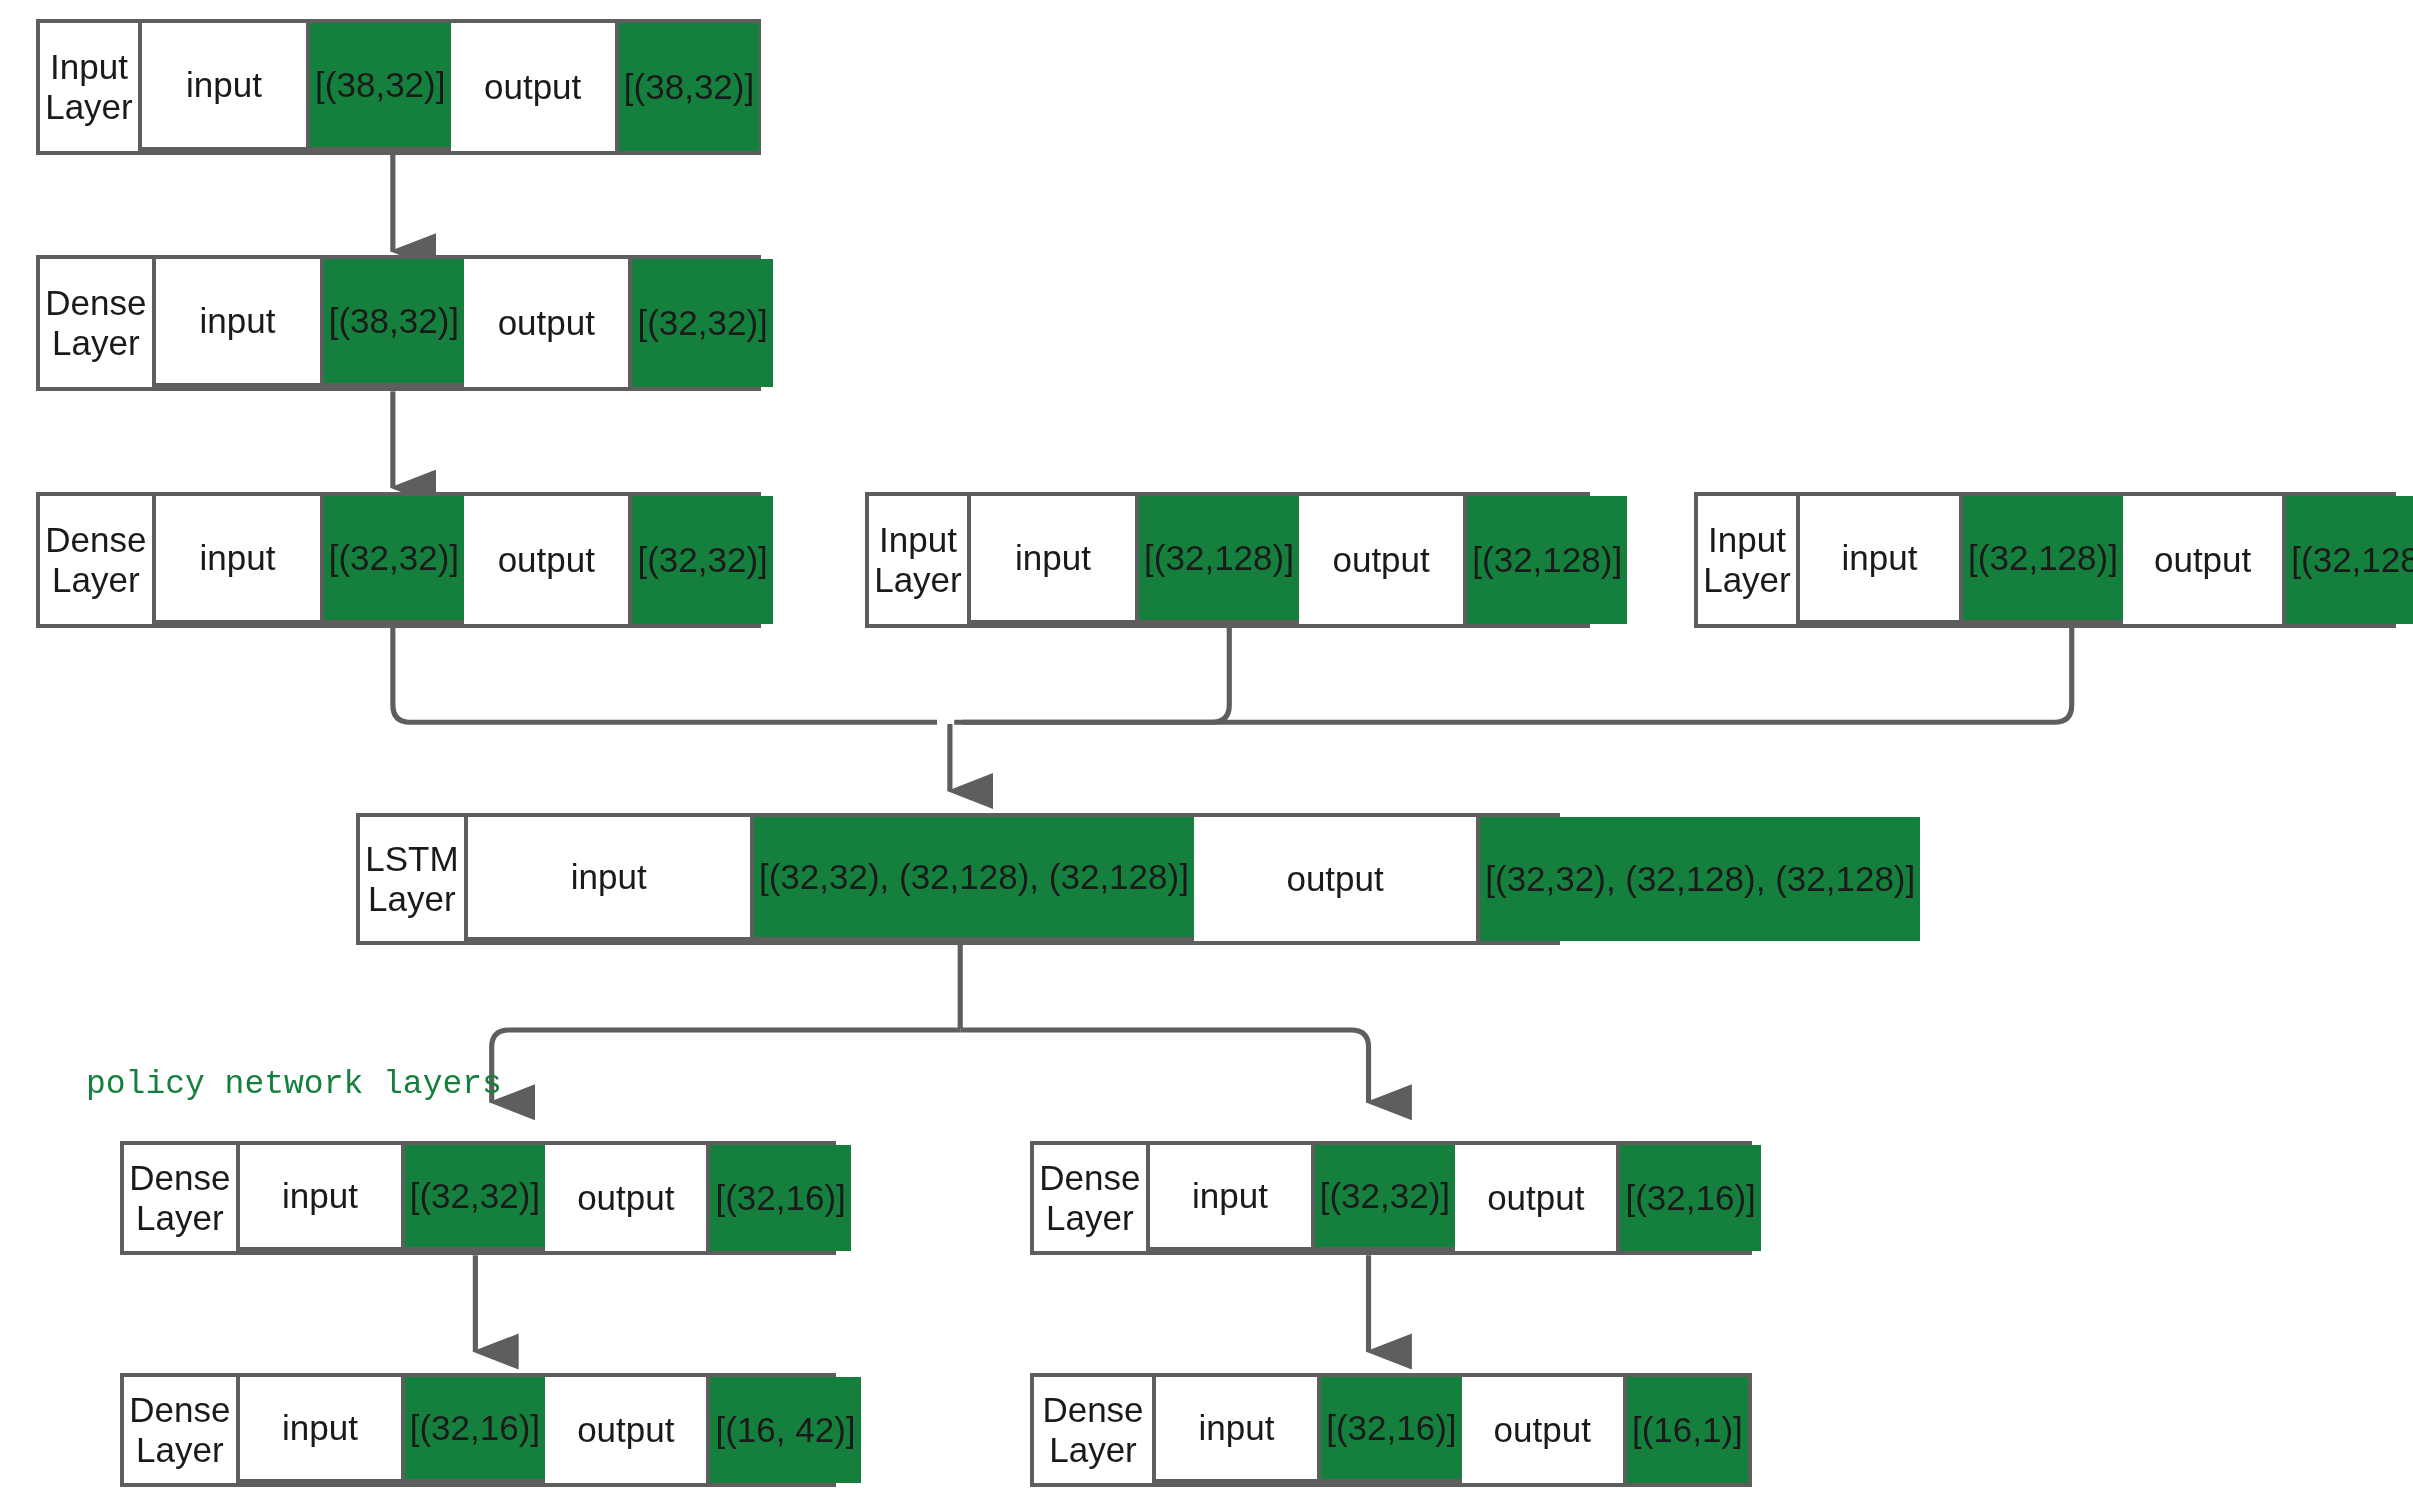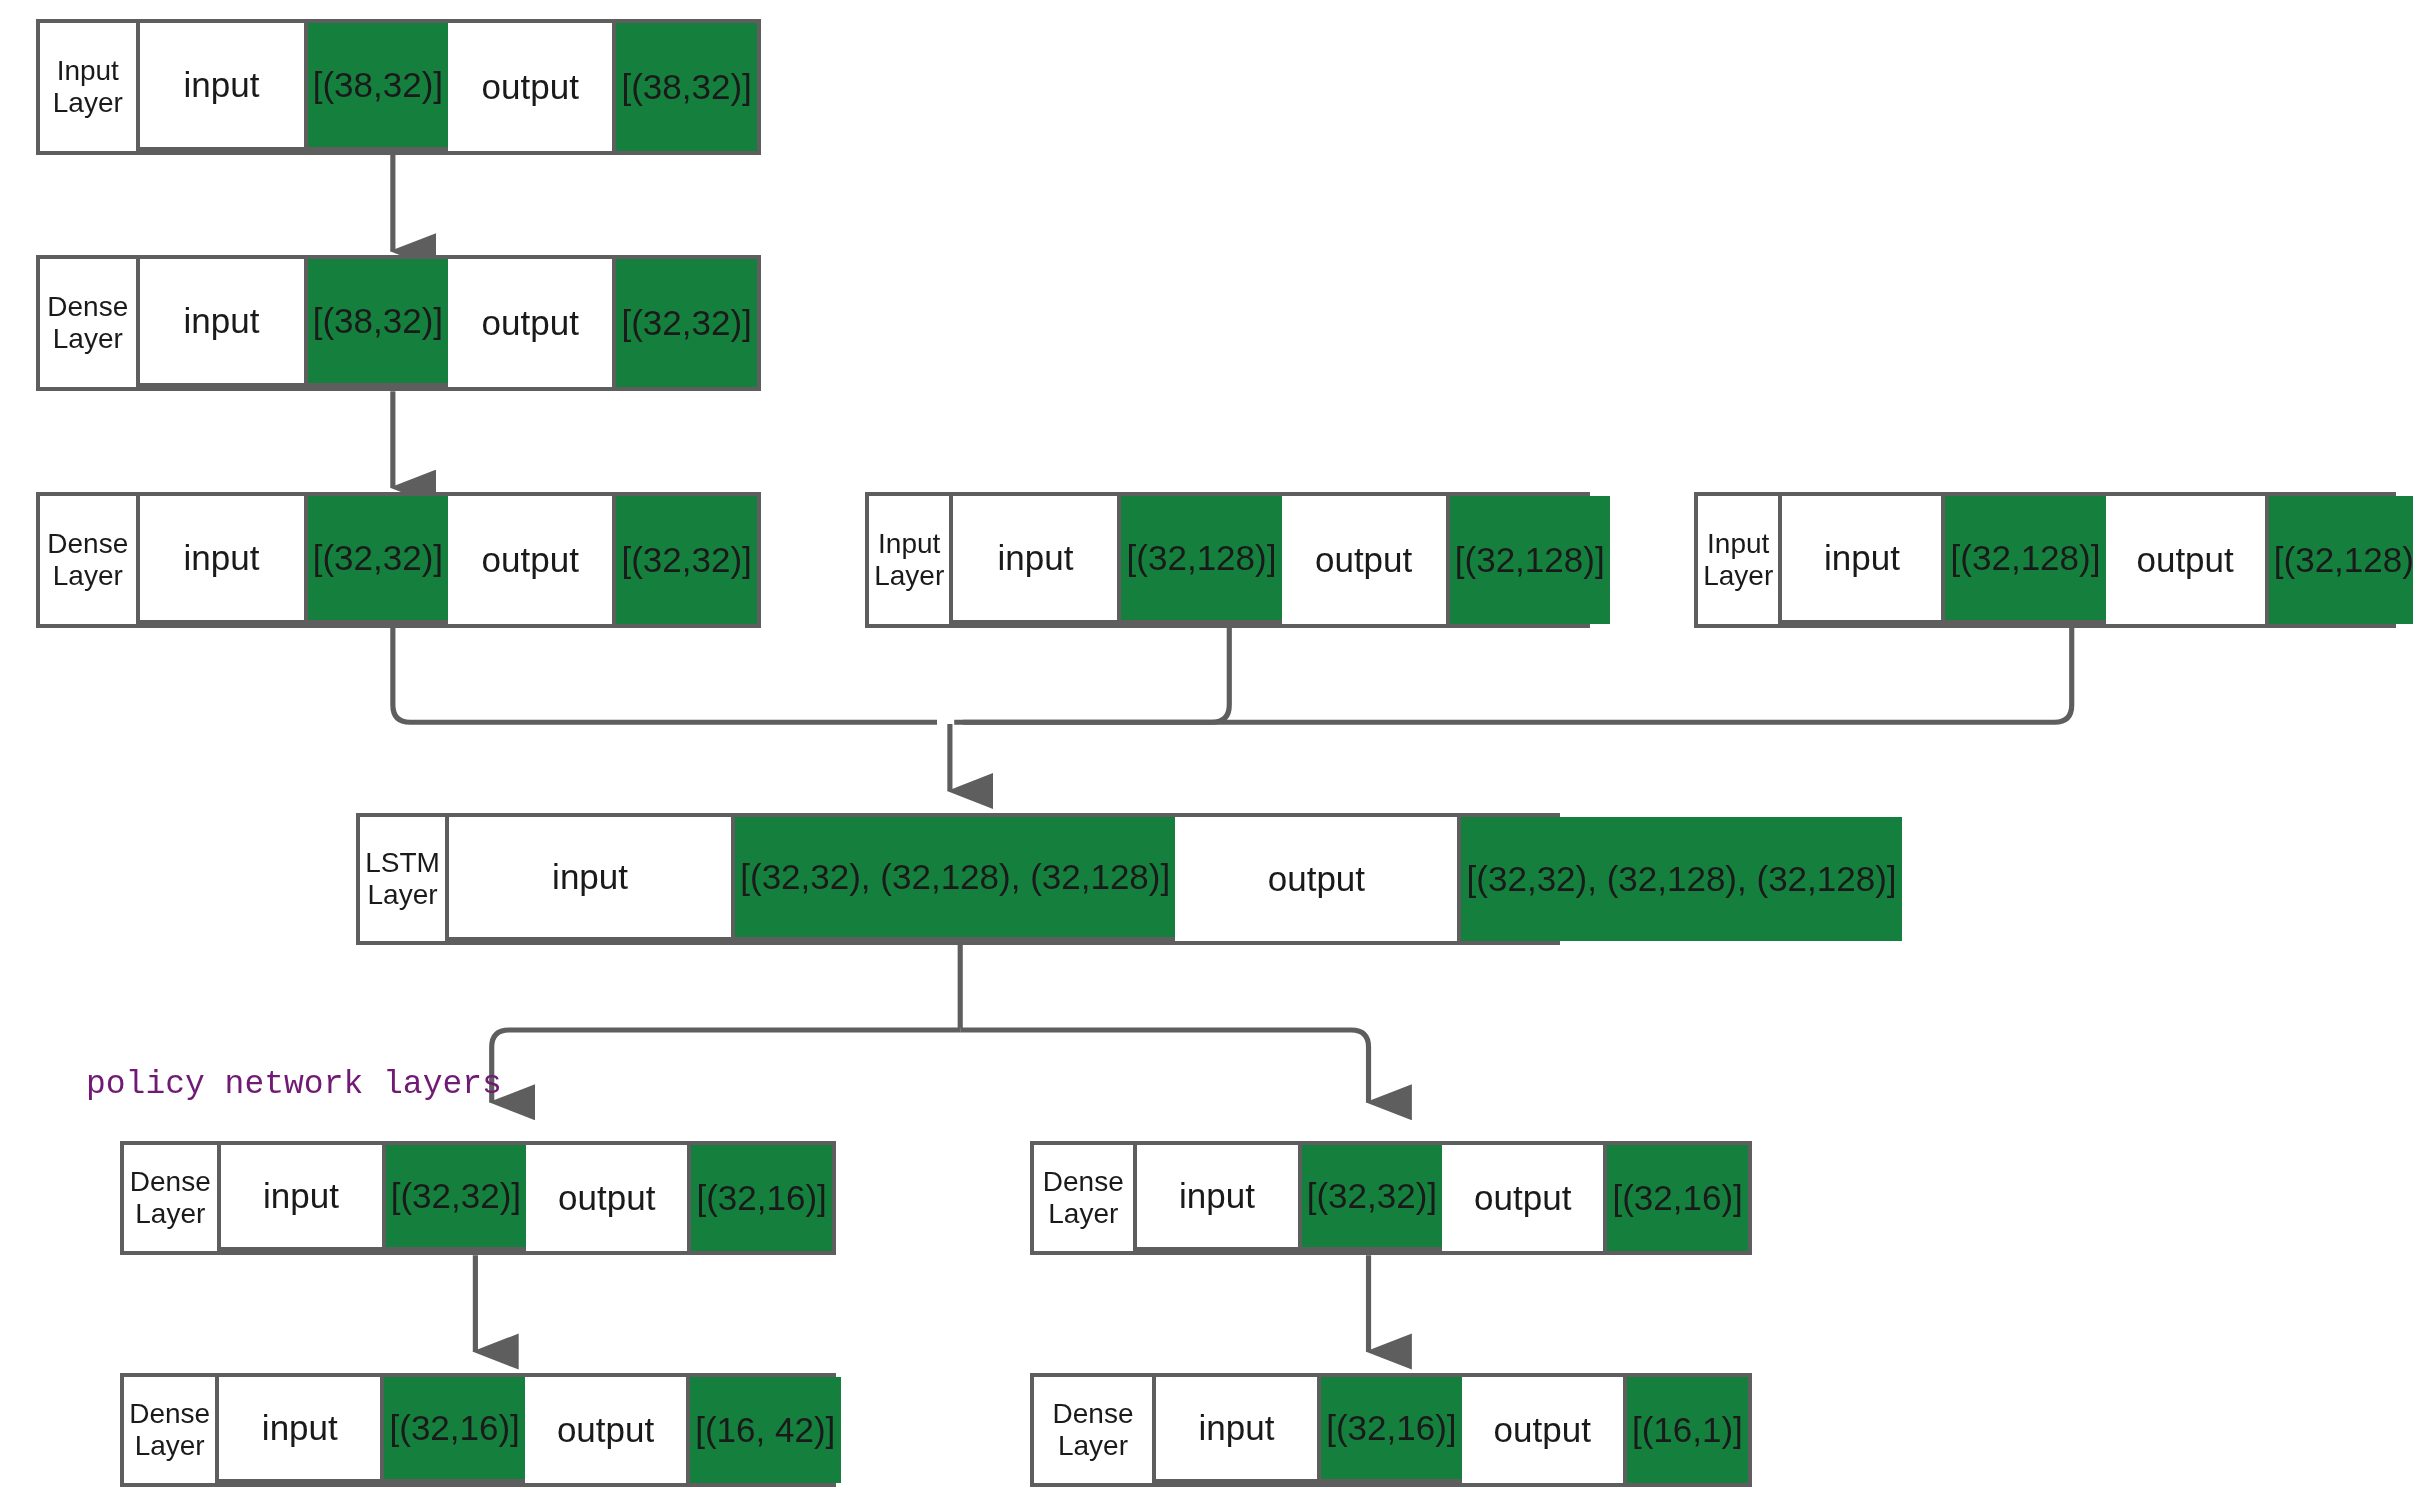--- a/index.html
+++ b/index.html
@@ -31,21 +31,21 @@
     border: 4.3px solid #5e5e5e;
     background: #ffffff;
     z-index: 2;
   }
   .node-name {
     box-sizing: border-box;
     display: flex;
     align-items: center;
     justify-content: center;
     text-align: center;
-    font-size: 28px;
+    font-size: 35px;
     color: #1a1a1a;
     border-right: 4.3px solid #5e5e5e;
     background: #ffffff;
     padding: 0 5.2px;
   }
   .node-io {
     box-sizing: border-box;
     display: flex;
     flex-direction: row;
     flex: 1 1 auto;
@@ -79,21 +79,21 @@
     font-size: 35px;
     color: #1a1a1a;
     background: #15803d;
     padding: 0 5.2px;
     white-space: nowrap;
   }
   .annotation {
     position: absolute;
     font-family: "Liberation Mono", monospace;
     font-size: 33px;
-    color: #701a75;
+    color: #15803d;
     white-space: nowrap;
     z-index: 3;
   }
 </style>
 </head>
 <body>
 
 <div id="canvas">
 
   <svg id="edges" viewBox="0 0 2807 1755" width="2413" height="1509" xmlns="http://www.w3.org/2000/svg">

